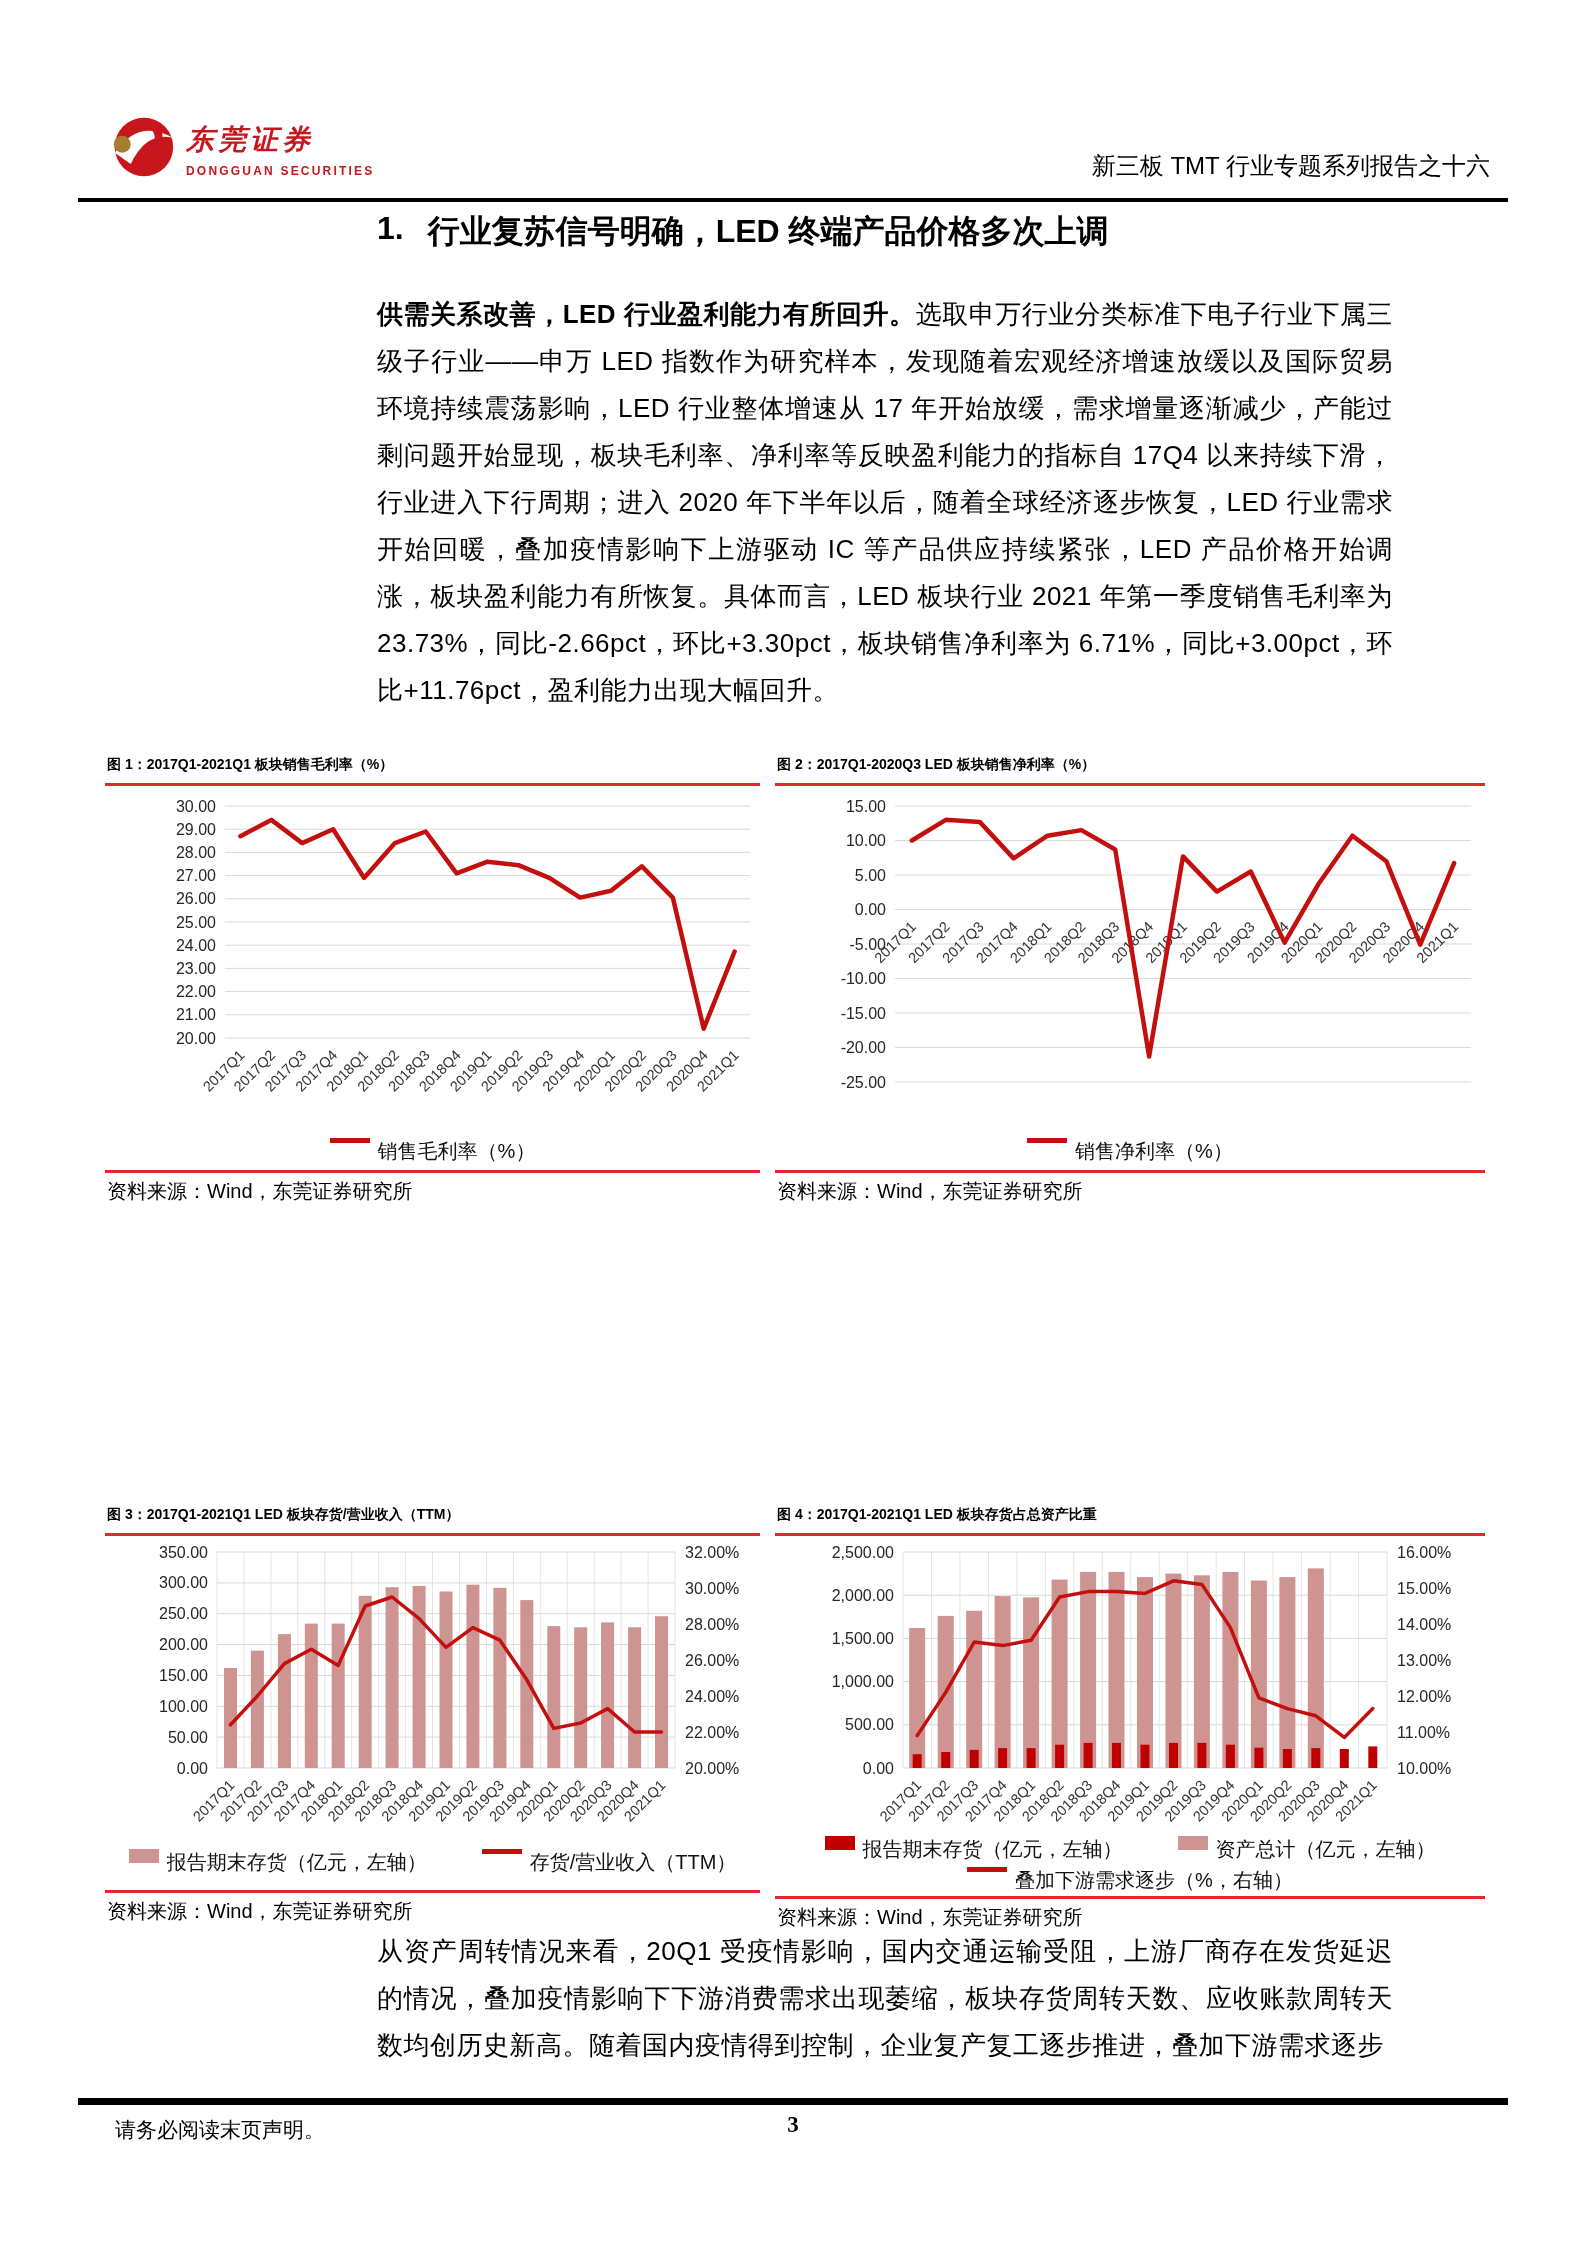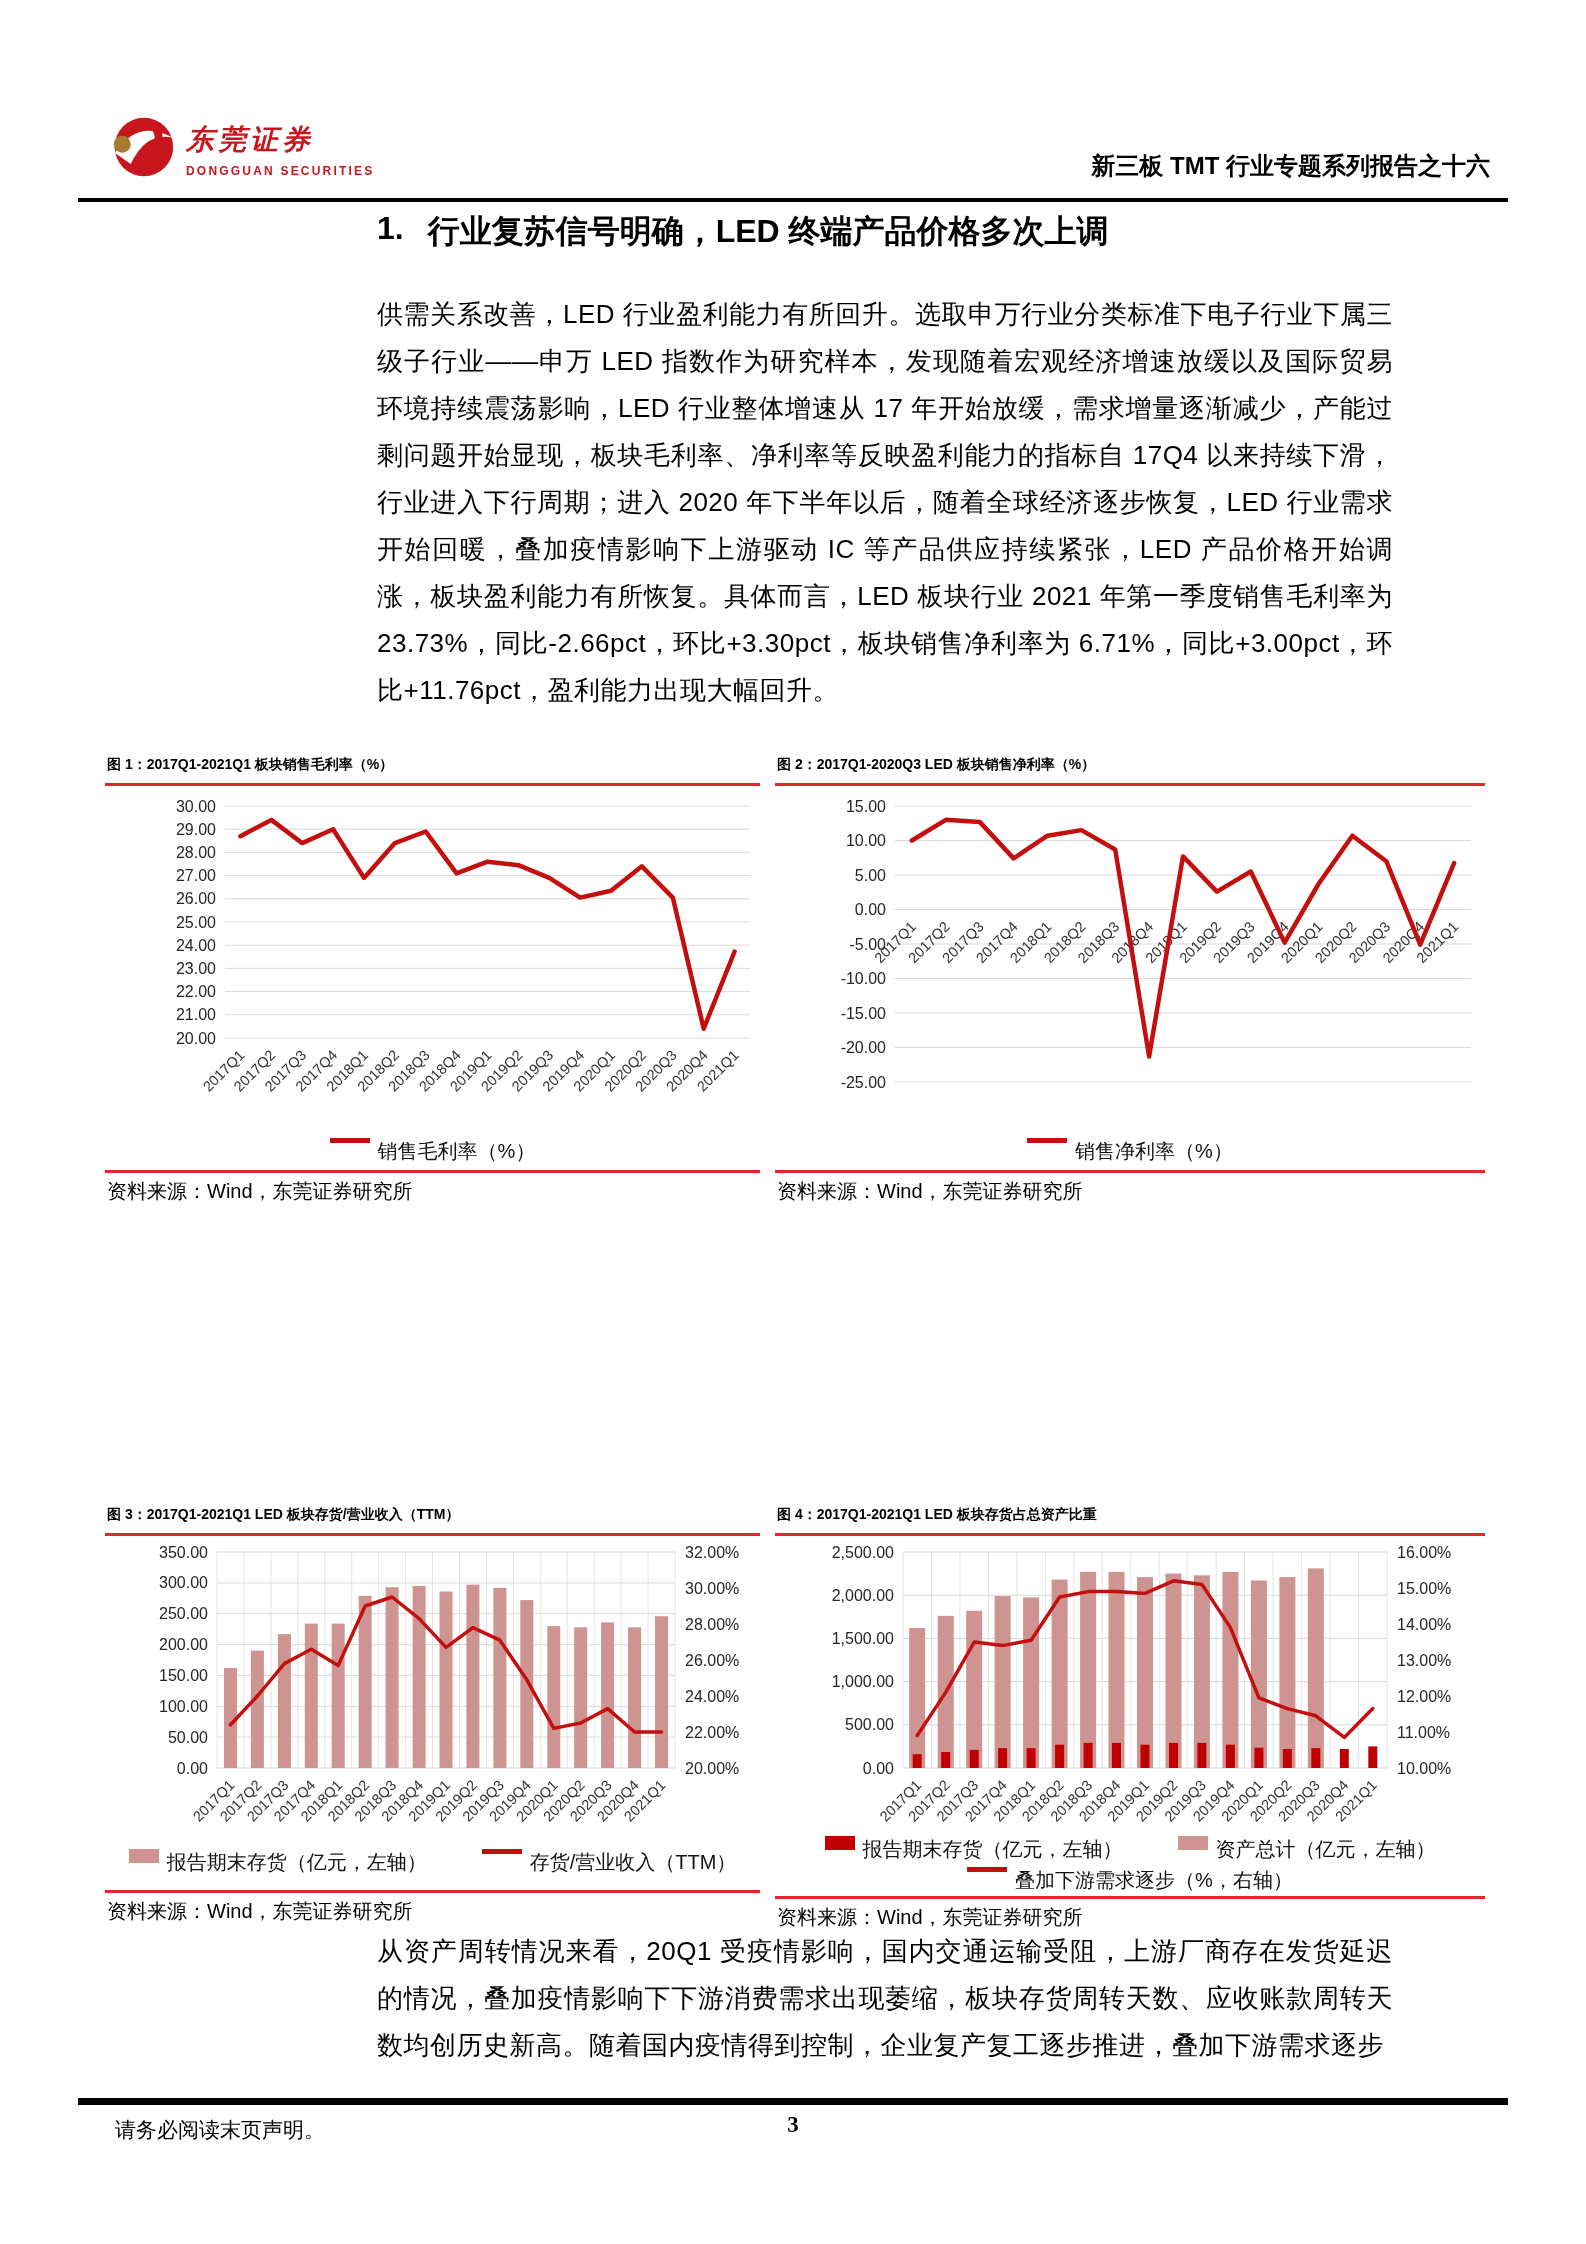--- a/index.html
+++ b/index.html
@@ -5,29 +5,29 @@
   html,body{margin:0;padding:0;background:#888;}
   .page{position:relative;width:1586px;height:2244px;background:#ffffff;margin:0 auto;
         font-family:"Liberation Sans","DejaVu Sans",sans-serif;color:#000;overflow:hidden;}
 
   
   .logo{position:absolute;left:110px;top:112px;display:flex;align-items:flex-start;gap:10px;}
   .logo-txtwrap{display:flex;flex-direction:column;margin-top:6px;}
   .logo-cn{font-family:"Liberation Serif","DejaVu Serif",serif;font-weight:bold;font-style:italic;
            font-size:28px;color:#c8161d;letter-spacing:4px;line-height:44px;}
   .logo-en{font-size:12px;color:#c8161d;letter-spacing:2.2px;font-weight:bold;margin-top:2px;}
-  .hdr-right{position:absolute;right:96px;top:150px;font-size:24px;font-weight:bold;}
+  .hdr-right{position:absolute;right:96px;top:150px;font-size:24px;font-weight:normal;}
   .hdr-rule{position:absolute;left:78px;right:78px;top:198px;height:4px;background:#000;}
 
   
   .heading{position:absolute;left:377px;top:210px;font-size:32px;font-weight:bold;display:flex;}
   .heading .num{margin-right:24px;}
   .para{position:absolute;left:377px;width:1016px;font-size:26px;line-height:47px;
         text-align:justify;letter-spacing:0.5px;}
-  .para b{font-weight:normal;}
+  .para b{font-weight:bold;}
   .p1{top:291px;}
   .p2{top:1241px;}
   .p3{top:1928px;}
 
   
   .fig{position:absolute;display:flex;flex-direction:column;}
   .fig1{left:105px;top:752px;width:655px;}
   .fig2{left:775px;top:752px;width:710px;}
   .fig3{left:105px;top:1502px;width:655px;}
   .fig4{left:775px;top:1502px;width:710px;}

